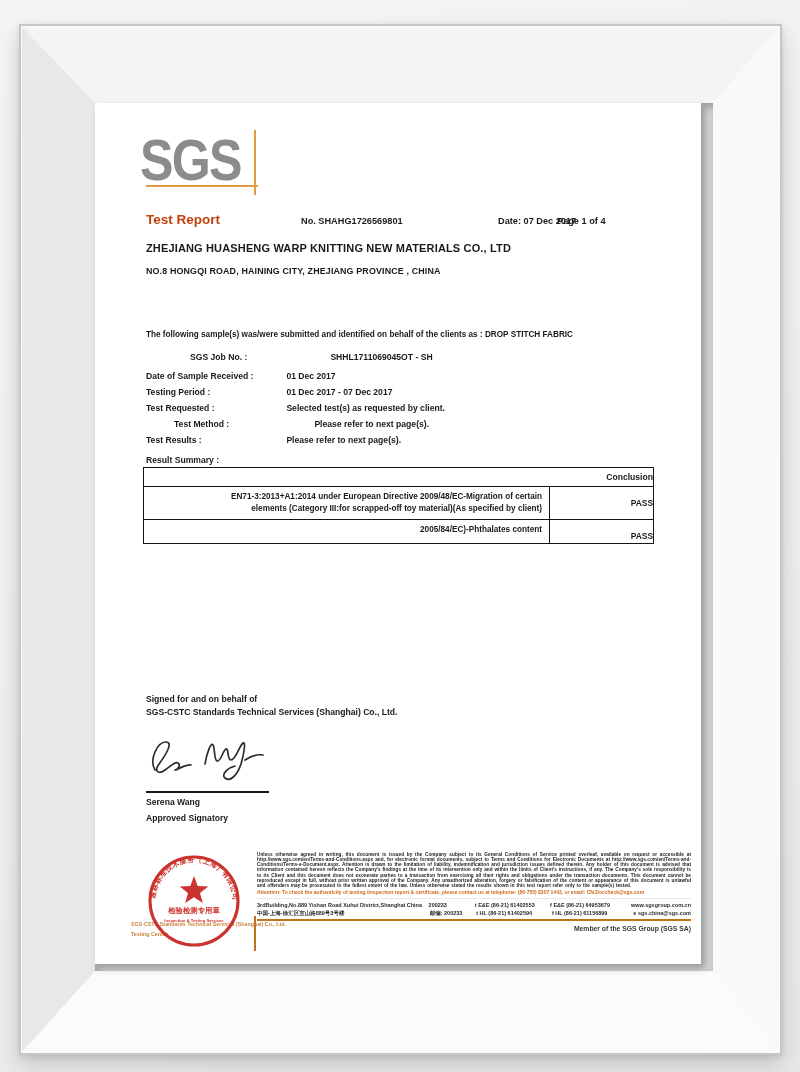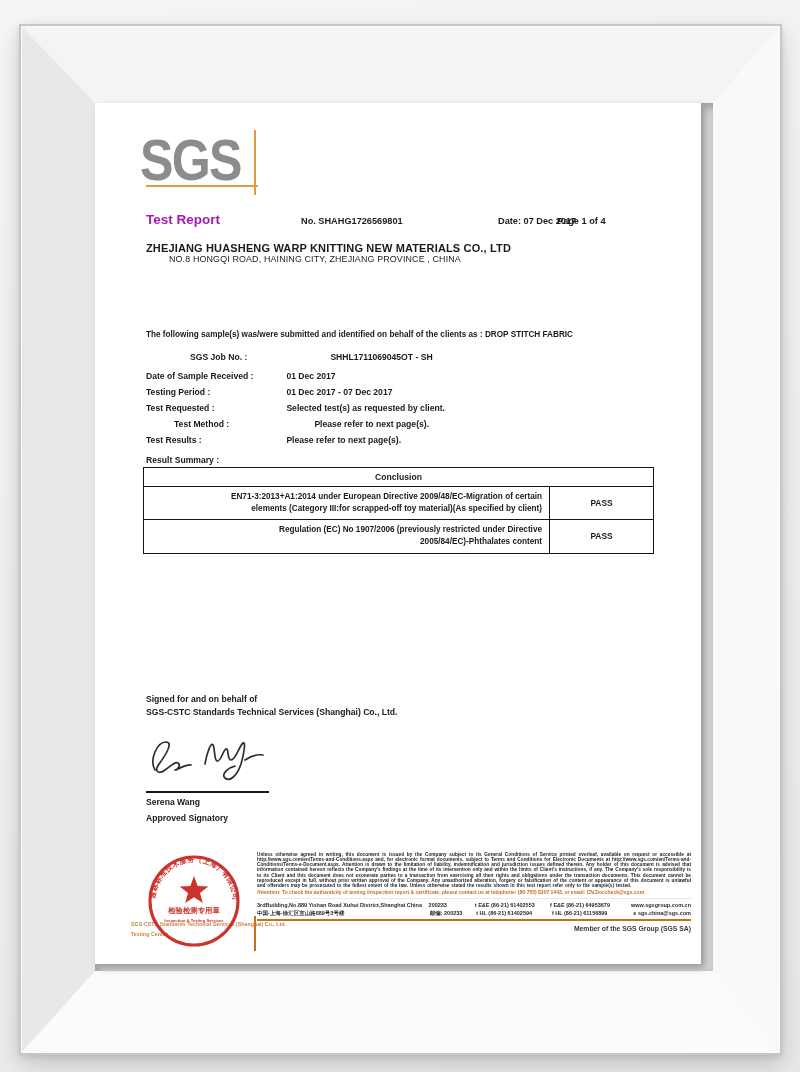--- a/index.html
+++ b/index.html
@@ -38,45 +38,45 @@
 
   
   .sgs-logo {
     position:absolute; left:45px; top:33px;
     font-size:57px; line-height:48px; font-weight:800; letter-spacing:-2px;
     color:#8b8c8e; transform:scaleX(.88); transform-origin:left top;
   }
   .logo-hline { position:absolute; left:51px; top:82px; width:112px; height:2px; background:#e09a43; }
   .logo-vline { position:absolute; left:159px; top:27px; width:2px; height:65px; background:#e09a43; }
 
-  .doc-title { position:absolute; left:51px; top:109px; font-size:13.5px; font-weight:800; color:#a21caf; }
+  .doc-title { position:absolute; left:51px; top:109px; font-size:13.5px; font-weight:800; color:#c2410c; }
   .meta { position:absolute; top:113px; font-size:9.2px; font-weight:700; color:#1c1c20; }
   .meta-no   { left:206px; }
   .meta-date { left:355px;margin-left:48px; }
   .meta-page { left:462px; }
 
   .client-name    { position:absolute; left:51px; top:139px; font-size:11px; font-weight:700; letter-spacing:.15px; }
-  .client-address { position:absolute; left:51px; top:151px; font-size:8.9px; font-weight:400; letter-spacing:.15px;margin-left:23px; }
+  .client-address { position:absolute; left:51px; top:163px; font-size:8.9px; font-weight:700; letter-spacing:.15px; }
 
   .sample-statement { position:absolute; left:51px; top:227px; font-size:8.2px; font-weight:600; }
 
   
   .frow { position:absolute; left:51px; font-size:8.6px; font-weight:700; }
   .frow .lbl { display:inline-block; width:138px; }
   .f0 { top:249px;margin-left:44px; } .f1 { top:268px; } .f2 { top:284px; }
   .f3 { top:300px; } .f4 { top:316px;margin-left:28px; } .f5 { top:332px; }
 
   .result-summary { position:absolute; left:51px; top:352px; font-size:8.6px; font-weight:700; }
 
   
   .rtable { position:absolute; left:48px; top:364px; width:511px; border:1.8px solid #141417; }
   .trow { display:flex; align-items:stretch; }
   .trow + .trow { border-top:1.3px solid #141417; }
   .tc-main { width:406px; border-right:1.3px solid #141417; padding:3px 7px 4px; }
-  .tc-conc { flex:1; text-align:center; padding-top:3px; }
+  .tc-conc { flex:1; text-align:right; padding-top:3px; }
   .thead .tc-main, .thead .tc-conc { font-size:8.6px; font-weight:800; padding-top:4px; padding-bottom:4px; }
   .tline { font-size:8.2px; font-weight:600; line-height:11.6px;text-align:right; }
   .pass  { font-size:8.4px; font-weight:700; }
   .r1 .tc-main { padding-top:4px; padding-bottom:5px; }
   .r1 .tc-conc { padding-top:5px; }
   .r2 .tc-main { padding-top:4px; padding-bottom:6px; }
   .r2 .tc-conc { padding-top:5px; }
 
   
   .signed-1 { position:absolute; left:51px; top:591px; font-size:8.6px; font-weight:700; }
@@ -171,21 +171,20 @@
               <div class="tc-main">
                 <div class="tline">EN71-3:2013+A1:2014 under European Directive 2009/48/EC-Migration of certain</div>
                 <div class="tline">elements (Category III:for scrapped-off toy material)(As specified by client)</div>
               </div>
               <div class="tc-conc">
                 <span class="pass">PASS</span>
               </div>
             </div>
             <div class="trow r2">
               <div class="tc-main">
-                <div class="tline">Regulation (EC) No 1907/2006 (previously restricted under Directive</div>
                 <div class="tline">2005/84/EC)-Phthalates content</div>
               </div>
               <div class="tc-conc">
                 <span class="pass">PASS</span>
               </div>
             </div>
           </div>
 
           <div class="signed-1">Signed for and on behalf of</div>
           <div class="signed-2">SGS-CSTC Standards Technical Services (Shanghai) Co., Ltd.</div>

